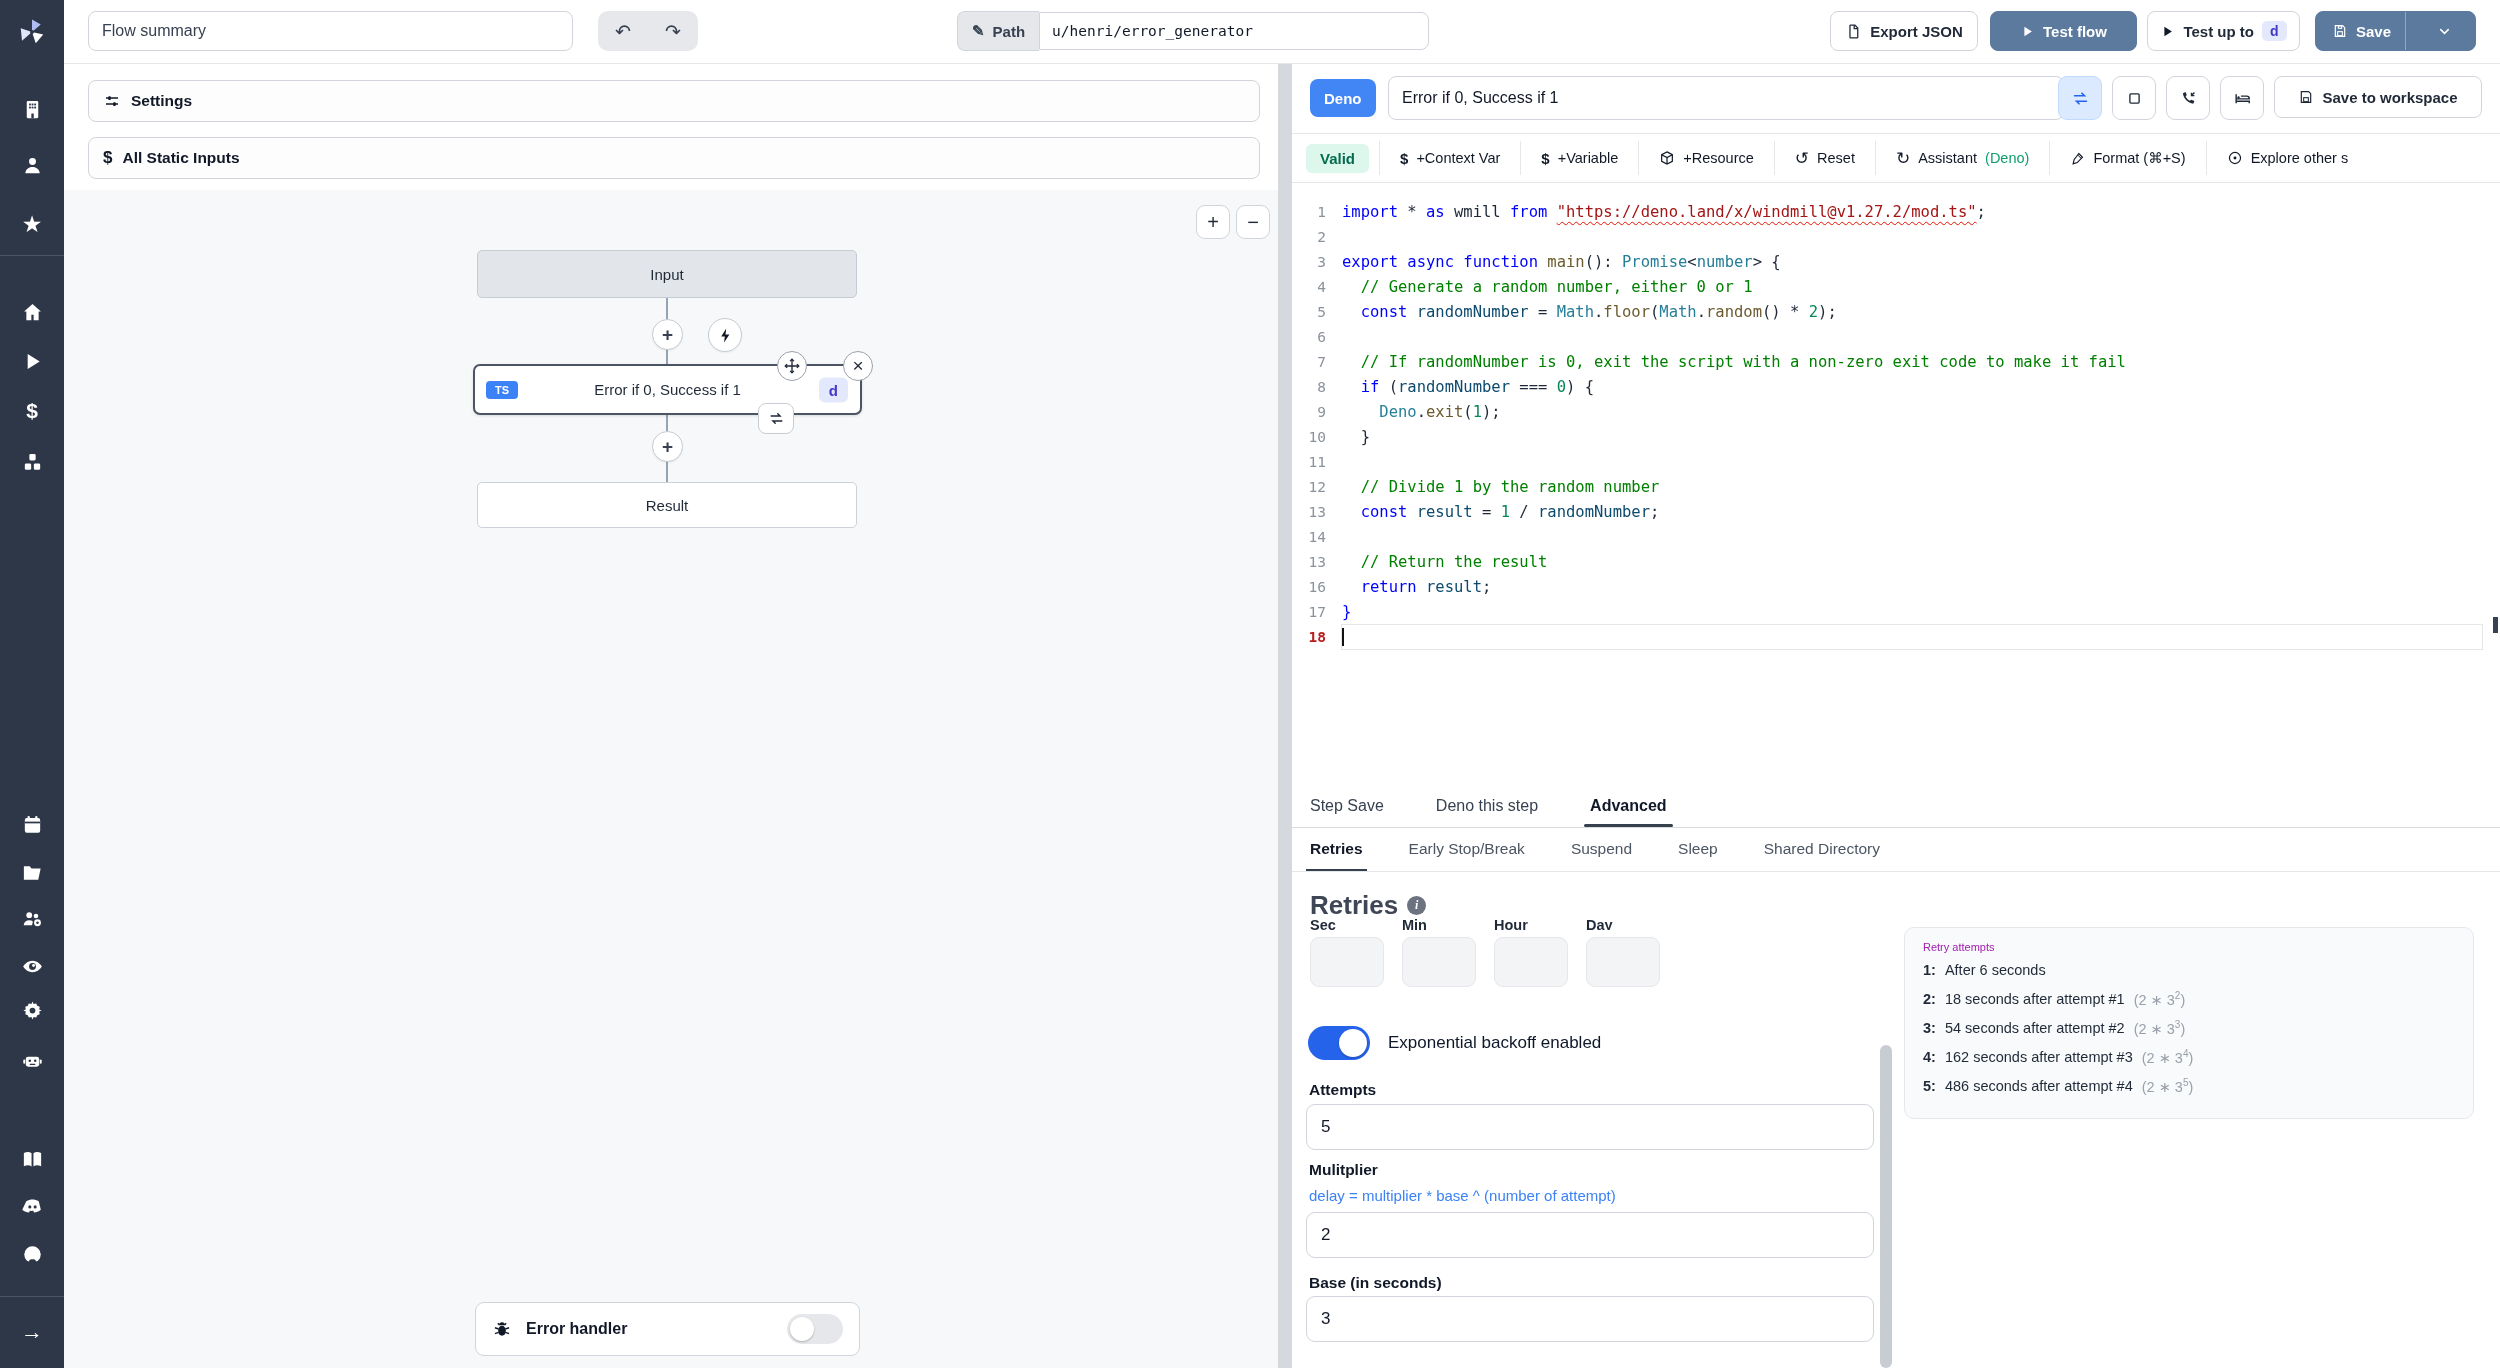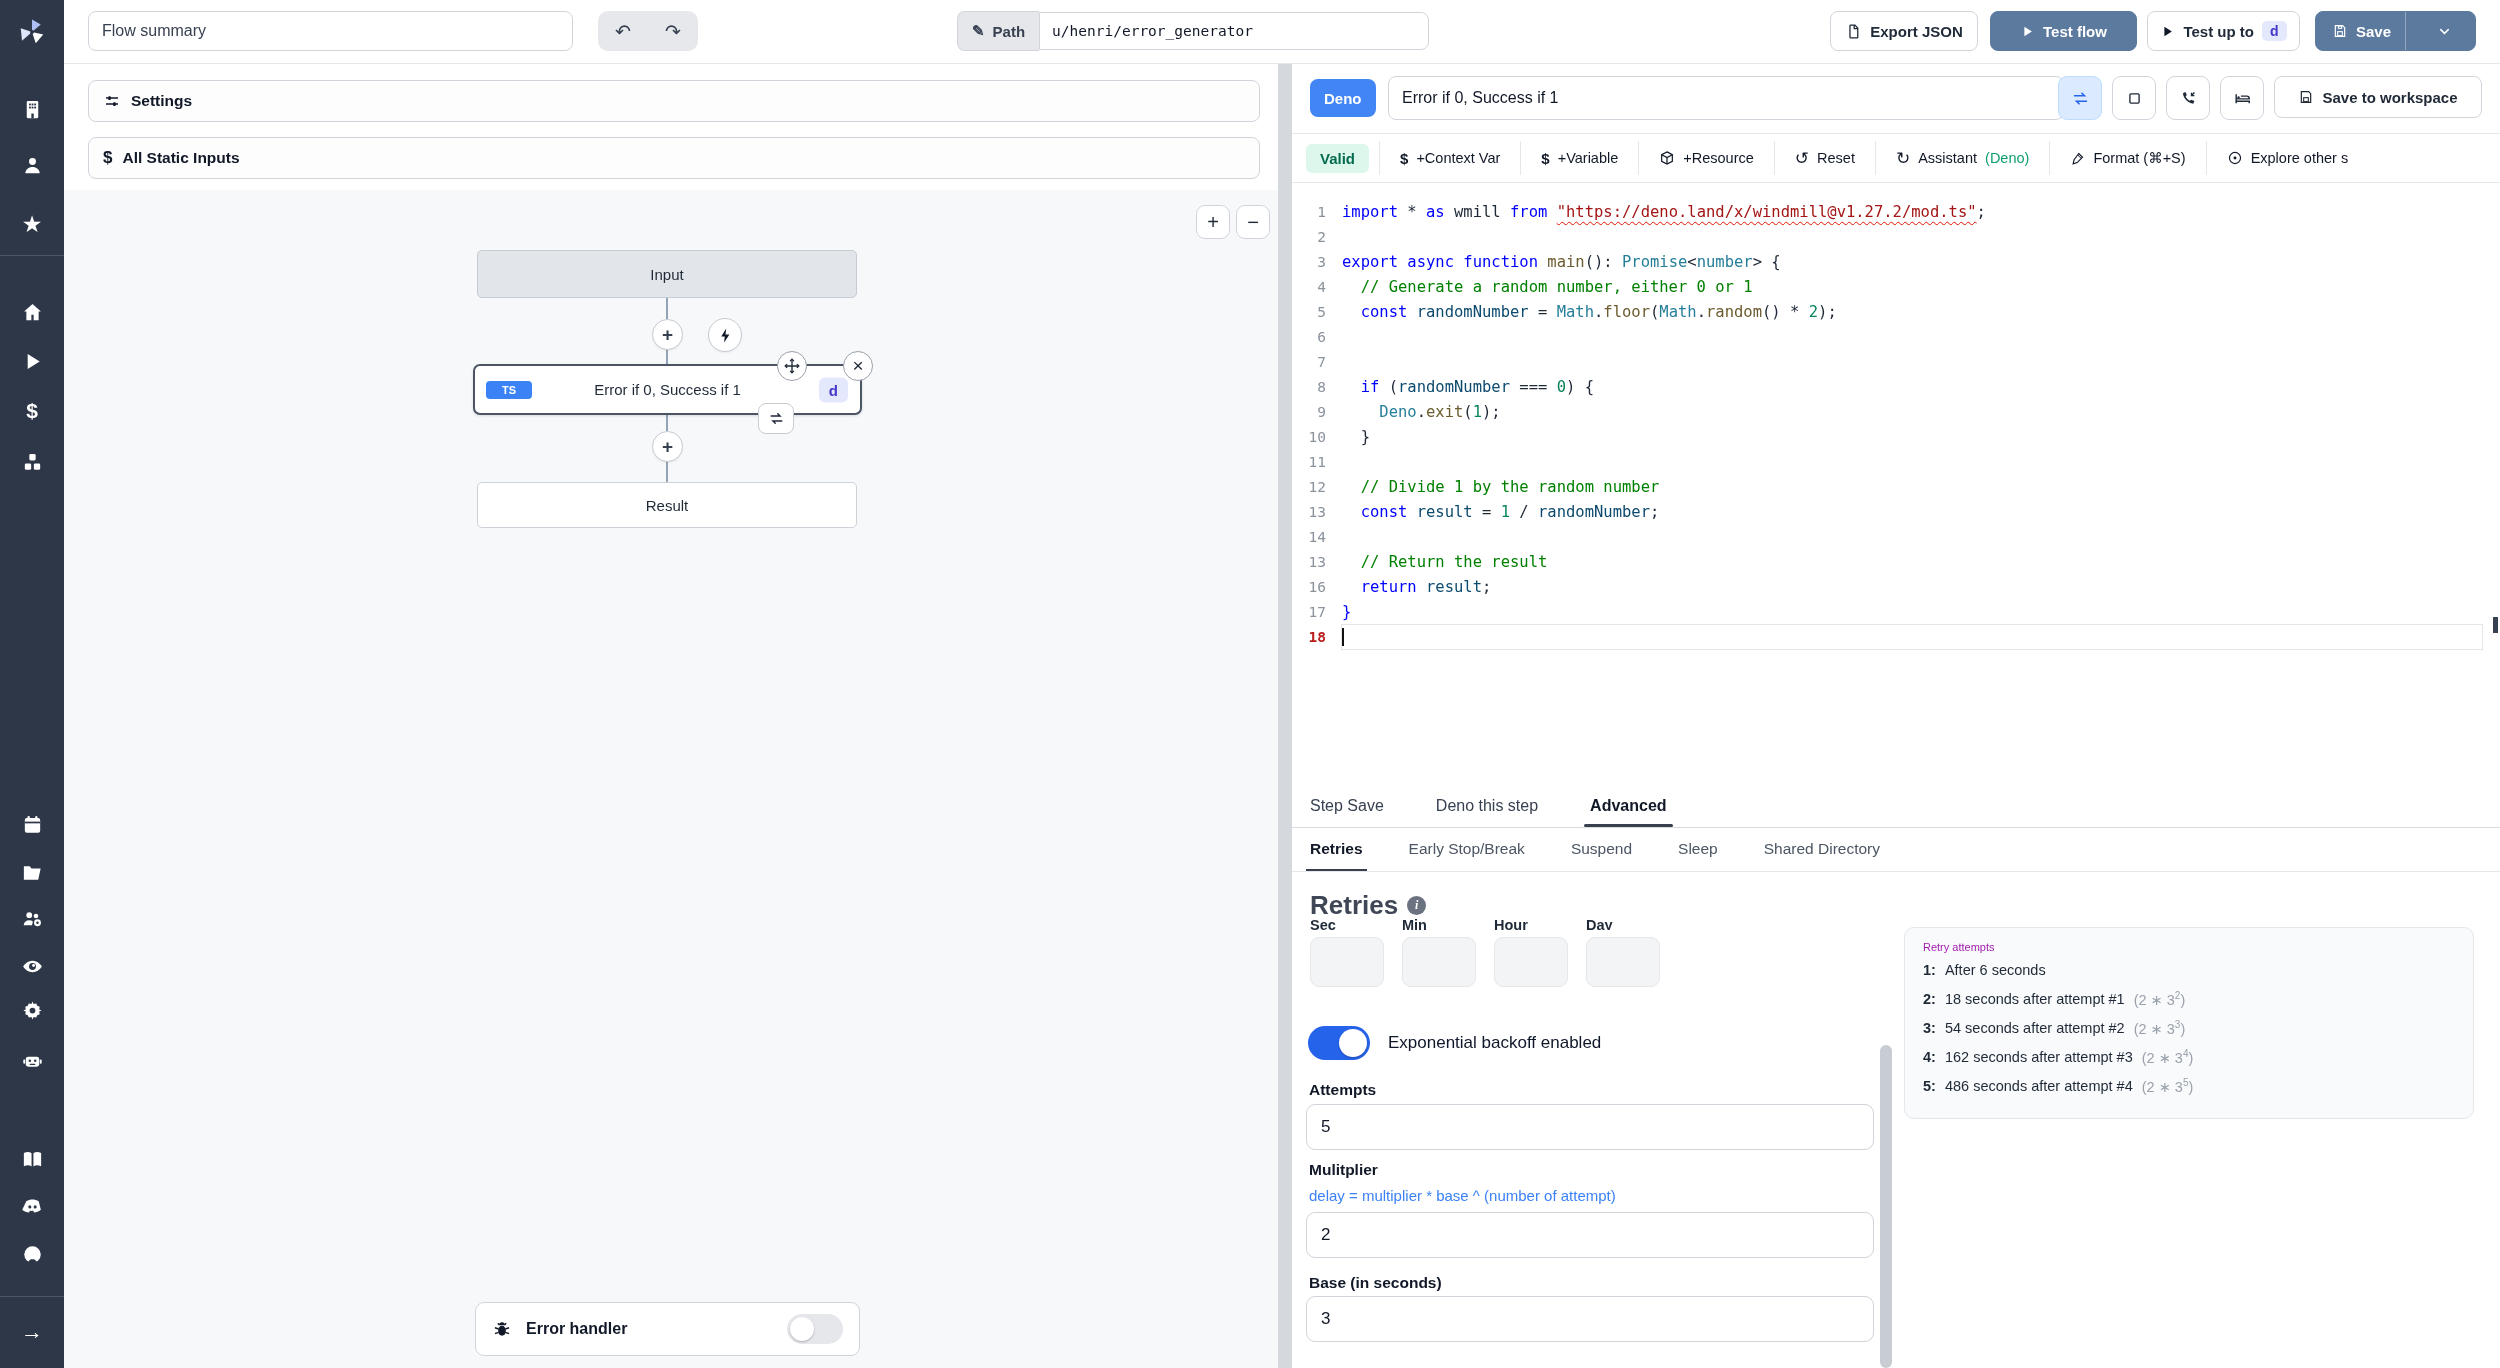--- a/index.html
+++ b/index.html
@@ -30,21 +30,21 @@
   .wide-btn{position:absolute;left:88px;width:1172px;height:42px;background:#fdfdfd;border:1px solid #d1d5db;border-radius:8px;
             display:flex;align-items:center;gap:10px;padding:0 14px;box-sizing:border-box;font-size:15.5px;font-weight:700;color:#111827;cursor:pointer;}
   .canvas{position:absolute;left:64px;top:190px;width:1214px;height:1178px;background:#f7f8f9;}
   .zoin{position:absolute;width:34px;height:34px;background:#fff;border:1px solid #d1d5db;border-radius:9px;display:flex;
         align-items:center;justify-content:center;font-size:20px;color:#1f2937;cursor:pointer;box-sizing:border-box;}
   .node{position:absolute;box-sizing:border-box;display:flex;align-items:center;justify-content:center;font-size:15px;color:#1f2937;border-radius:5px;cursor:pointer;}
   .edge{position:absolute;width:1.5px;background:#94a3b8;}
   .pcirc{position:absolute;width:31px;height:31px;border-radius:50%;background:#fff;border:1px solid #c7ccd2;display:flex;
          align-items:center;justify-content:center;color:#374151;font-size:19px;font-weight:700;cursor:pointer;box-sizing:border-box;box-shadow:0 1px 2px rgba(0,0,0,.06);}
   .ts-badge{position:absolute;left:11px;top:50%;transform:translateY(-50%);background:#3b82f6;color:#fff;font-weight:700;
-            font-size:11px;border-radius:4px;padding:3px 16px;}
+            font-size:11px;border-radius:4px;padding:3px 9px;}
   .d-chip{position:absolute;right:12px;top:50%;transform:translateY(-50%);background:#e3e8fd;color:#4338ca;font-weight:700;
           font-size:15px;border-radius:6px;padding:4px 10px;}
   .nodebtn{position:absolute;background:#fff;border:1px solid #9aa1ab;border-radius:50%;width:30px;height:30px;display:flex;
            align-items:center;justify-content:center;color:#1f2937;cursor:pointer;box-sizing:border-box;}
   .err-box{position:absolute;left:475px;top:1302px;width:385px;height:54px;background:#fff;border:1px solid #d1d5db;border-radius:9px;
            display:flex;align-items:center;gap:14px;padding:0 16px;box-sizing:border-box;}
   .toggle{border-radius:999px;position:relative;cursor:pointer;flex:none;}
   .toggle .knob{position:absolute;top:3px;background:#fff;border-radius:50%;box-shadow:0 1px 2px rgba(0,0,0,.25);}
   
   .splitter{position:absolute;left:1278px;top:63px;width:14px;height:1305px;background:#d5d9de;cursor:col-resize;}
@@ -491,20 +491,21 @@
         <div class="crow">
           <span class="ln">5</span>
           <span class="lc"><span class="tk-pl" style="white-space: pre;">  </span><span class="tk-kw" style="white-space: pre;">const</span><span class="tk-pl" style="white-space: pre;"> </span><span class="tk-var" style="white-space: pre;">randomNumber</span><span class="tk-pl" style="white-space: pre;"> = </span><span class="tk-typ" style="white-space: pre;">Math</span><span class="tk-pl" style="white-space: pre;">.</span><span class="tk-fn" style="white-space: pre;">floor</span><span class="tk-pl" style="white-space: pre;">(</span><span class="tk-typ" style="white-space: pre;">Math</span><span class="tk-pl" style="white-space: pre;">.</span><span class="tk-fn" style="white-space: pre;">random</span><span class="tk-pl" style="white-space: pre;">() * </span><span class="tk-num" style="white-space: pre;">2</span><span class="tk-pl" style="white-space: pre;">);</span></span>
         </div>
         <div class="crow">
           <span class="ln">6</span>
           <span class="lc"></span>
         </div>
         <div class="crow">
           <span class="ln">7</span>
+          <span class="lc"><span class="tk-pl" style="white-space: pre;">  </span><span class="tk-com" style="white-space: pre;">// If randomNumber is 0, exit the script with a non-zero exit code to make it fail</span></span>
         </div>
         <div class="crow">
           <span class="ln">8</span>
           <span class="lc"><span class="tk-pl" style="white-space: pre;">  </span><span class="tk-kw" style="white-space: pre;">if</span><span class="tk-pl" style="white-space: pre;"> (</span><span class="tk-var" style="white-space: pre;">randomNumber</span><span class="tk-pl" style="white-space: pre;"> === </span><span class="tk-num" style="white-space: pre;">0</span><span class="tk-pl" style="white-space: pre;">) {</span></span>
         </div>
         <div class="crow">
           <span class="ln">9</span>
           <span class="lc"><span class="tk-pl" style="white-space: pre;">    </span><span class="tk-typ" style="white-space: pre;">Deno</span><span class="tk-pl" style="white-space: pre;">.</span><span class="tk-fn" style="white-space: pre;">exit</span><span class="tk-pl" style="white-space: pre;">(</span><span class="tk-num" style="white-space: pre;">1</span><span class="tk-pl" style="white-space: pre;">);</span></span>
         </div>
         <div class="crow">

